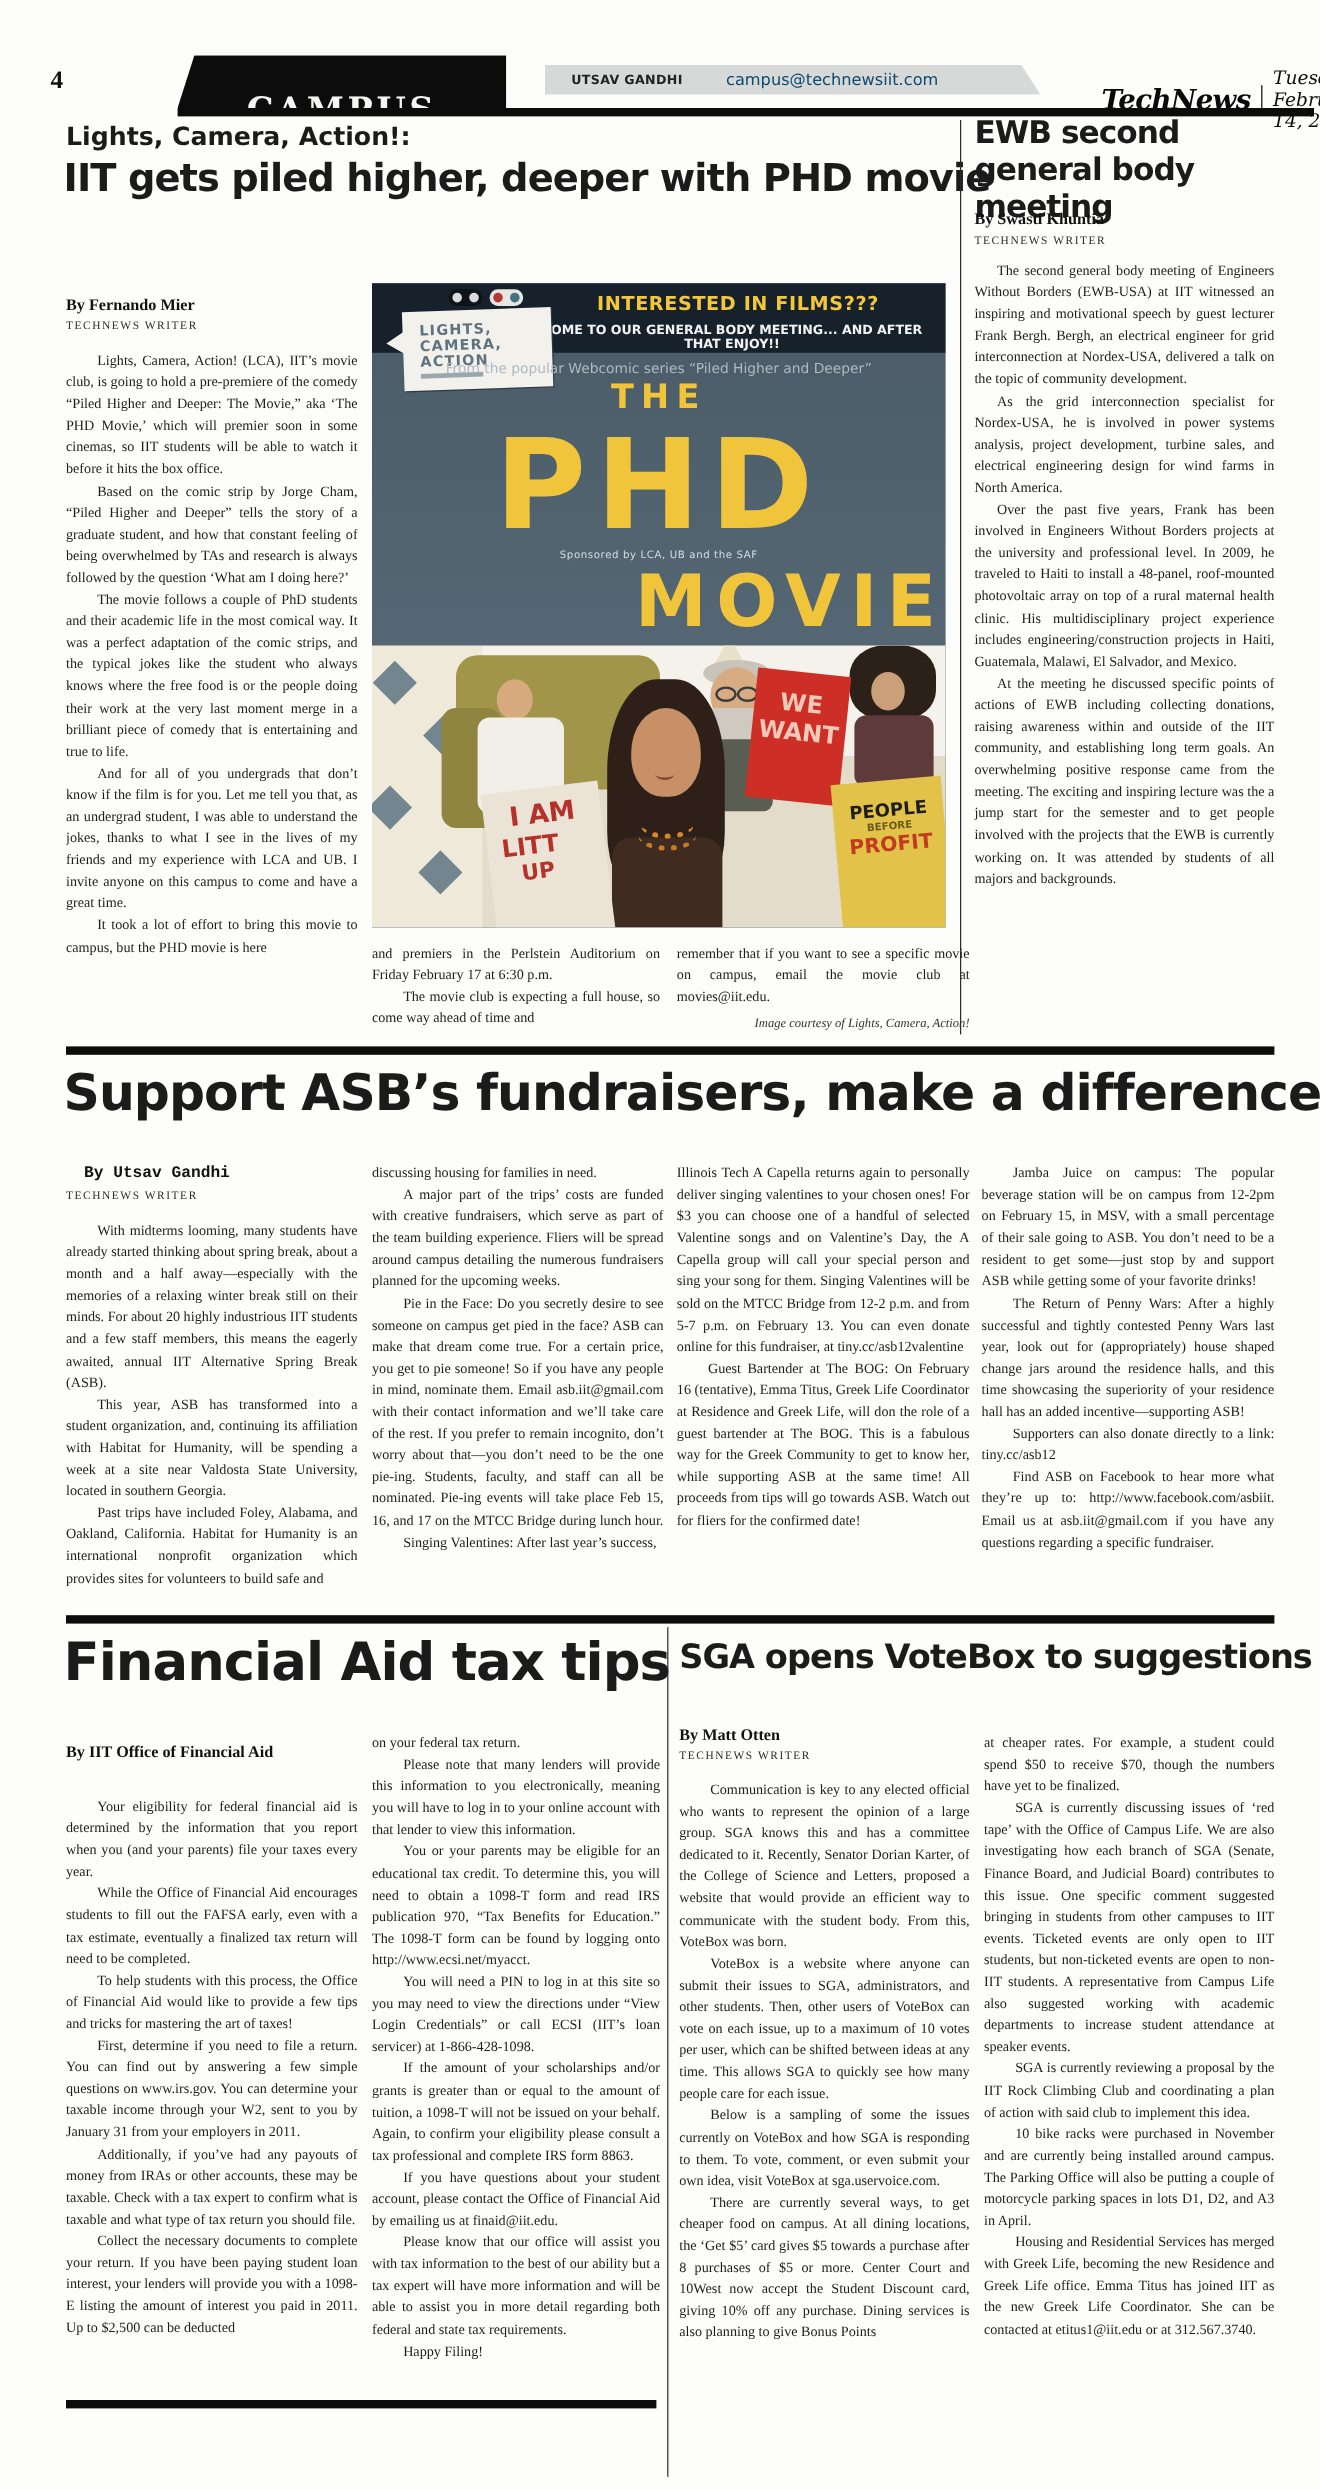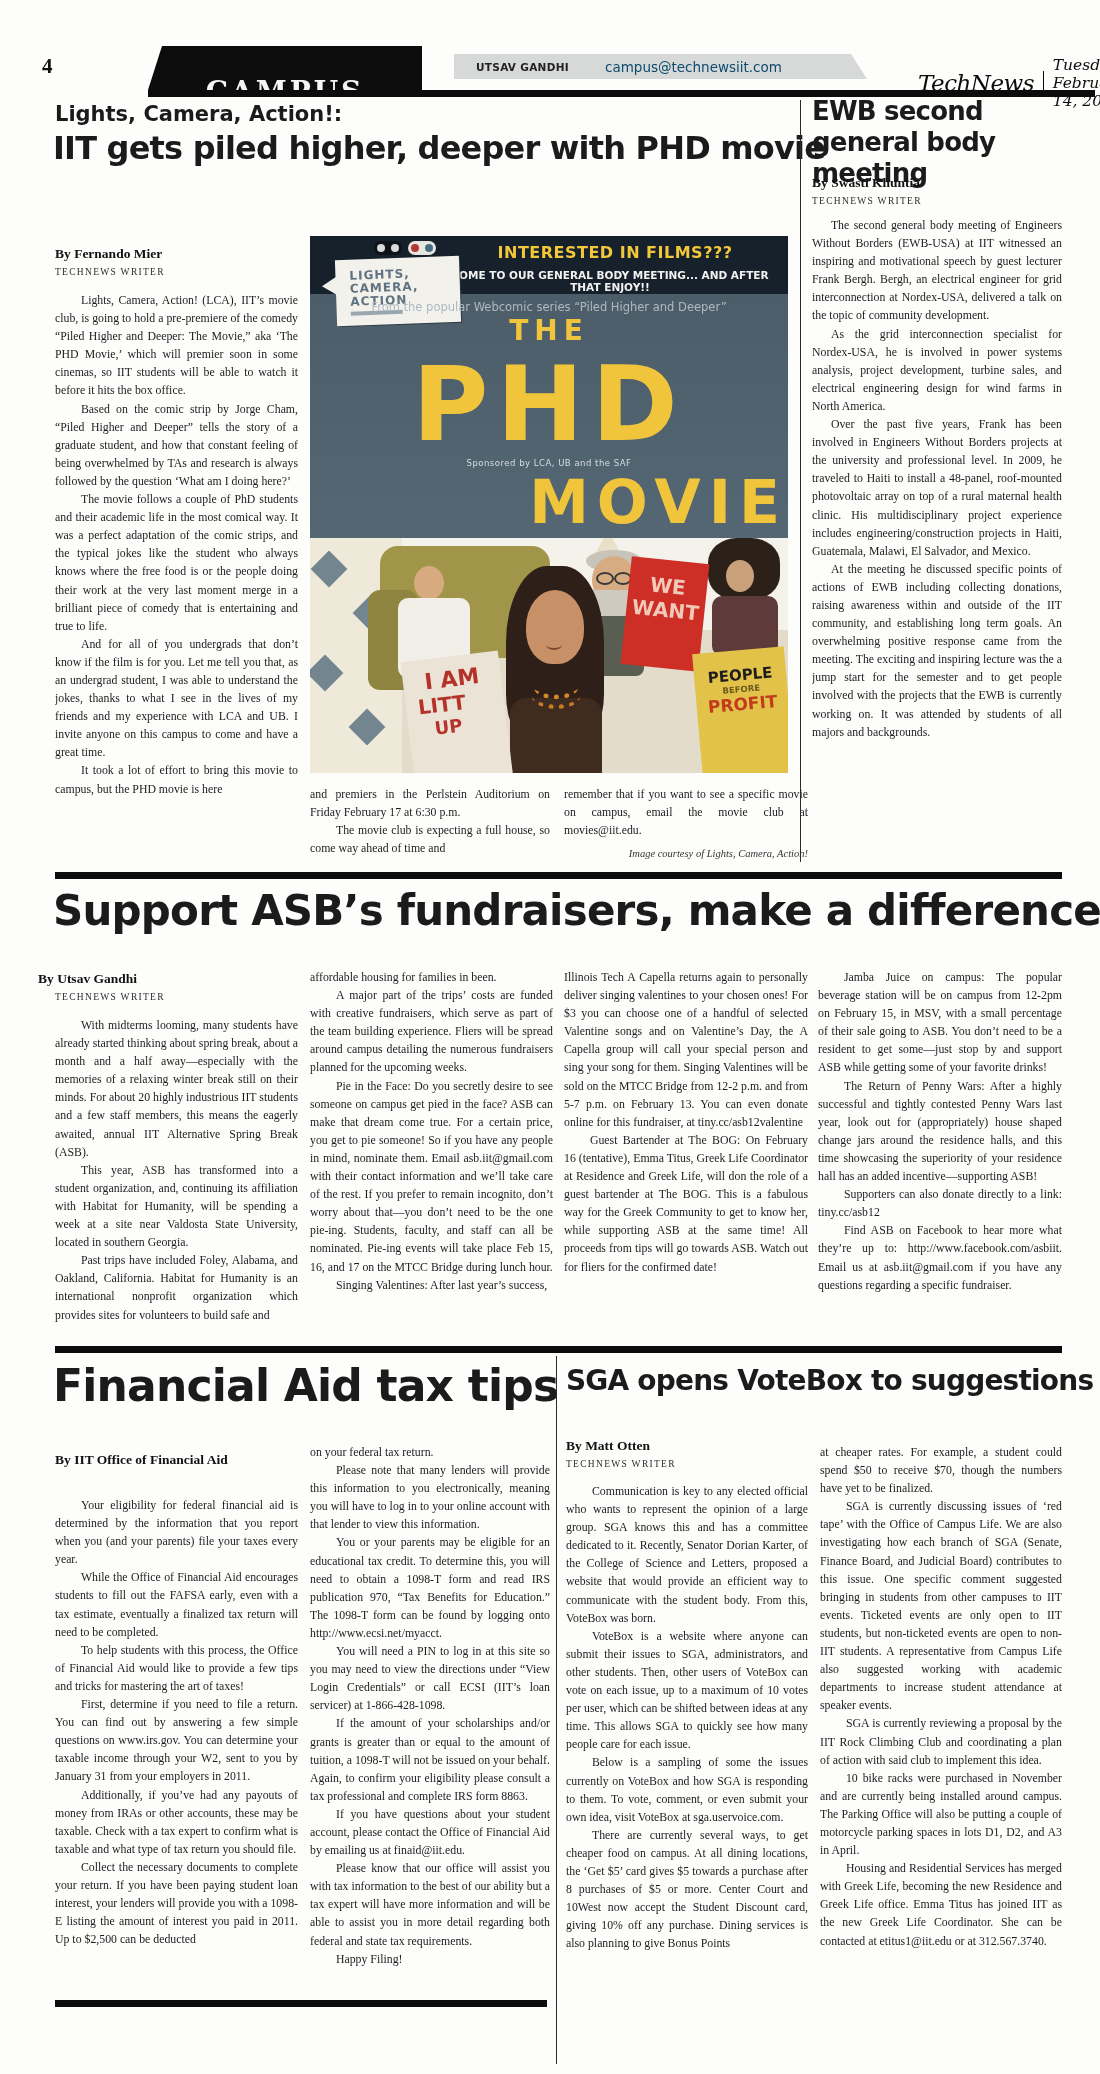--- a/index.html
+++ b/index.html
@@ -25,21 +25,21 @@
   .campus-box{position:absolute;background:#0c0c0c;display:flex;align-items:center;justify-content:center;
               clip-path:polygon(14px 0,100% 0,100% 100%,0 100%);}
   .campus-box span{font-family:"DejaVu Serif",serif;font-weight:bold;color:#f5f5f3;
                    font-size:28px;letter-spacing:3px;margin-top:47px;}
   .gray-box{position:absolute;background:#d7d8d8;display:flex;align-items:center;
             clip-path:polygon(0 0,calc(100% - 16px) 0,100% 100%,0 100%);}
   .gray-box .ed{font-family:"DejaVu Sans",sans-serif;font-weight:bold;font-size:10.5px;
                 color:#222;margin-left:22px;letter-spacing:.3px;}
   .gray-box .em{font-family:"DejaVu Sans",sans-serif;font-size:13.5px;color:#0c4a6e;margin-left:36px;}
   .masthead{position:absolute;display:flex;align-items:center;gap:9px;}
-  .masthead .logo{font-family:"DejaVu Serif",serif;font-weight:normal;font-style:italic;
+  .masthead .logo{font-family:"DejaVu Serif",serif;font-weight:bold;font-style:italic;
                   font-size:23px;color:#0a0a0a;letter-spacing:-0.5px;text-align:center;}
   .masthead .sep{width:2px;height:24px;background:#0a0a0a;}
   .masthead .date{font-family:"DejaVu Serif",serif;font-style:italic;font-size:15.5px;color:#0d0d0d;}
   
   .poster{position:absolute;left:310px;top:236px;width:478px;height:537px;overflow:hidden;
           background:linear-gradient(#4a5b67,#5d707d);}
   .p-topbar{position:absolute;left:0;top:0;width:478px;height:58px;background:#16212b;}
   .p-interested{position:absolute;left:140px;top:7px;width:330px;text-align:center;
                 font-family:"DejaVu Sans",sans-serif;font-weight:bold;font-size:16px;
                 color:#f3c73a;letter-spacing:.5px;}
@@ -188,29 +188,29 @@
 <div class="role" style="left:812px;top:196px;">TECHNEWS WRITER</div>
 <div class="col ewbcol" style="left:812px;top:216px;width:250px;height:648px;">
     <p>The second general body meeting of Engineers Without Borders (EWB-USA) at IIT witnessed an inspiring and motivational speech by guest lecturer Frank Bergh. Bergh, an electrical engineer for grid interconnection at Nordex-USA, delivered a talk on the topic of community development.</p>
     <p>As the grid interconnection specialist for Nordex-USA, he is involved in power systems analysis, project development, turbine sales, and electrical engineering design for wind farms in North America.</p>
     <p>Over the past five years, Frank has been involved in Engineers Without Borders projects at the university and professional level. In 2009, he traveled to Haiti to install a 48-panel, roof-mounted photovoltaic array on top of a rural maternal health clinic. His multidisciplinary project experience includes engineering/construction projects in Haiti, Guatemala, Malawi, El Salvador, and Mexico.</p>
     <p>At the meeting he discussed specific points of actions of EWB including collecting donations, raising awareness within and outside of the IIT community, and establishing long term goals. An overwhelming positive response came from the meeting. The exciting and inspiring lecture was the a jump start for the semester and to get people involved with the projects that the EWB is currently working on. It was attended by students of all majors and backgrounds.</p>
   </div>
 
 <div class="rule" style="left:55px;top:872px;width:1007px;height:7px;"></div>
 <div class="headline" style="left:53px;top:886px;font-size:42px;">Support ASB’s fundraisers, make a difference</div>
-<div class="byline" style="left:38px;top:971px;">By Utsav Gandhi</div>
+<div class="byline" style="left:70px;top:971px;font-family:Liberation Mono, monospace;">By Utsav Gandhi</div>
 <div class="role" style="left:55px;top:992px;">TECHNEWS WRITER</div>
 <div class="col" style="left:55px;top:1016px;width:243px;height:326px;">
     <p>With midterms looming, many students have already started thinking about spring break, about a month and a half away—especially with the memories of a relaxing winter break still on their minds. For about 20 highly industrious IIT students and a few staff members, this means the eagerly awaited, annual IIT Alternative Spring Break (ASB).</p>
     <p>This year, ASB has transformed into a student organization, and, continuing its affiliation with Habitat for Humanity, will be spending a week at a site near Valdosta State University, located in southern Georgia.</p>
     <p>Past trips have included Foley, Alabama, and Oakland, California. Habitat for Humanity is an international nonprofit organization which provides sites for volunteers to build safe and</p>
   </div>
 <div class="col" style="left:310px;top:968px;width:243px;height:374px;">
-    <p class="cont">affordable housing for families in been.</p>
+    <p class="cont">discussing housing for families in need.</p>
     <p>A major part of the trips’ costs are funded with creative fundraisers, which serve as part of the team building experience. Fliers will be spread around campus detailing the numerous fundraisers planned for the upcoming weeks.</p>
     <p>Pie in the Face: Do you secretly desire to see someone on campus get pied in the face? ASB can make that dream come true. For a certain price, you get to pie someone! So if you have any people in mind, nominate them. Email asb.iit@gmail.com with their contact information and we’ll take care of the rest. If you prefer to remain incognito, don’t worry about that—you don’t need to be the one pie-ing. Students, faculty, and staff can all be nominated. Pie-ing events will take place Feb 15, 16, and 17 on the MTCC Bridge during lunch hour.</p>
     <p>Singing Valentines: After last year’s success,</p>
   </div>
 <div class="col" style="left:564px;top:968px;width:244px;height:374px;">
     <p class="cont">Illinois Tech A Capella returns again to personally deliver singing valentines to your chosen ones! For $3 you can choose one of a handful of selected Valentine songs and on Valentine’s Day, the A Capella group will call your special person and sing your song for them. Singing Valentines will be sold on the MTCC Bridge from 12-2 p.m. and from 5-7 p.m. on February 13. You can even donate online for this fundraiser, at tiny.cc/asb12valentine</p>
     <p>Guest Bartender at The BOG: On February 16 (tentative), Emma Titus, Greek Life Coordinator at Residence and Greek Life, will don the role of a guest bartender at The BOG. This is a fabulous way for the Greek Community to get to know her, while supporting ASB at the same time! All proceeds from tips will go towards ASB. Watch out for fliers for the confirmed date!</p>
   </div>
 <div class="col" style="left:818px;top:968px;width:244px;height:374px;">
     <p>Jamba Juice on campus: The popular beverage station will be on campus from 12-2pm on February 15, in MSV, with a small percentage of their sale going to ASB. You don’t need to be a resident to get some—just stop by and support ASB while getting some of your favorite drinks!</p>

